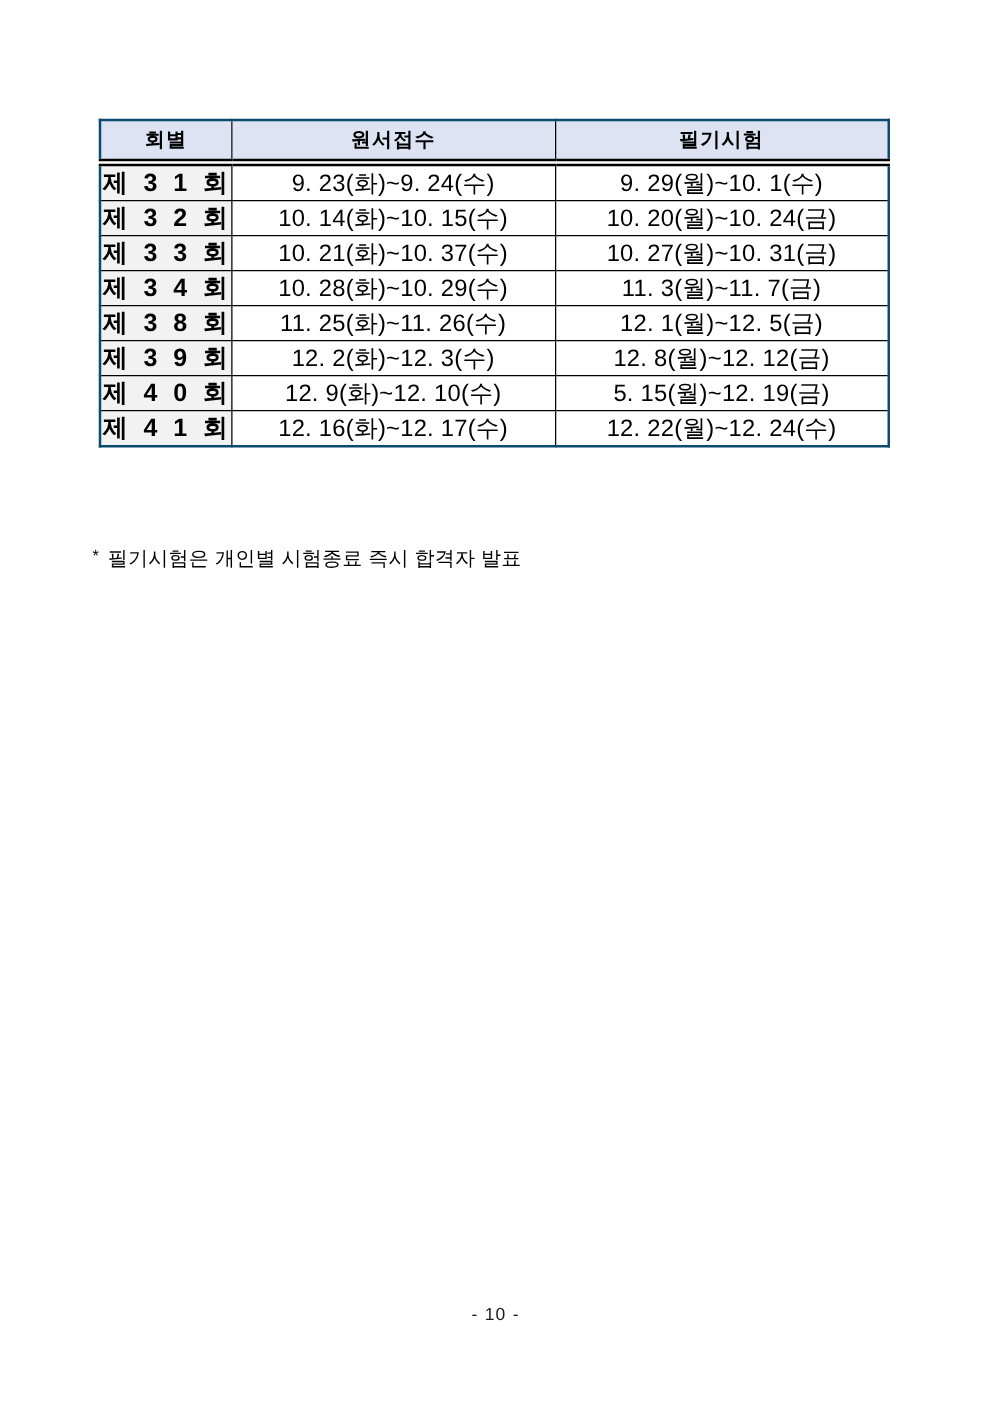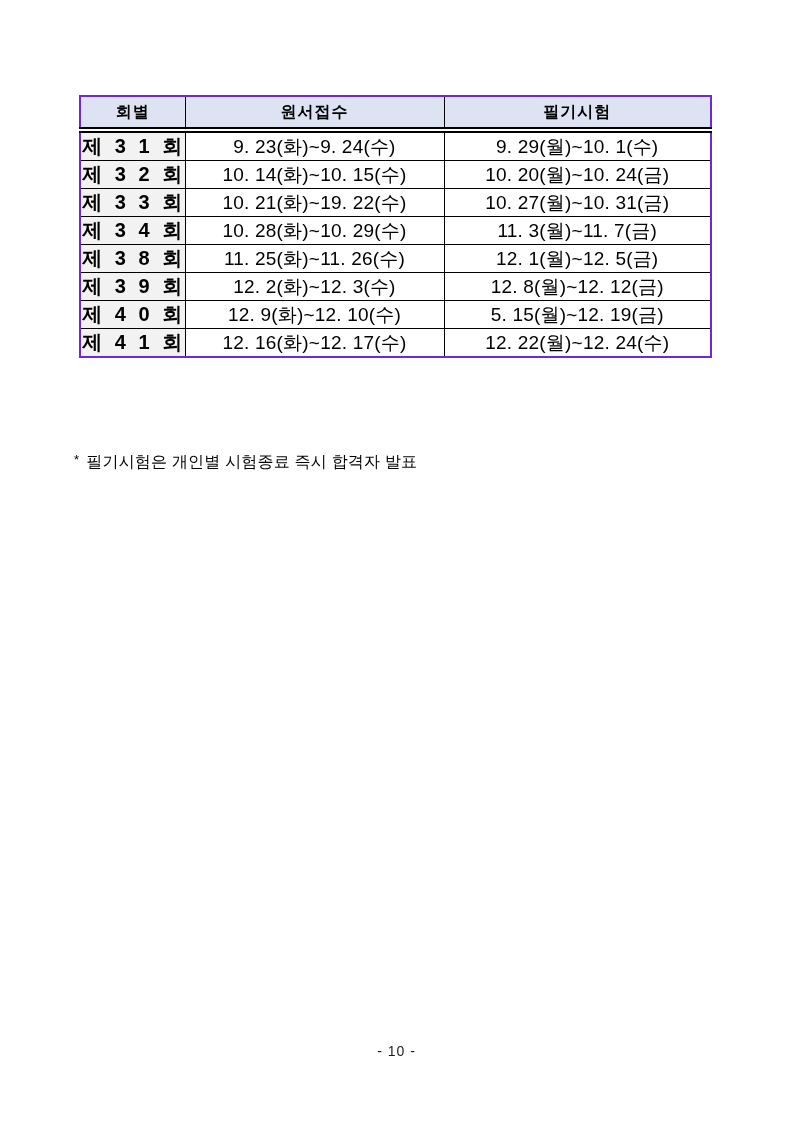--- a/index.html
+++ b/index.html
@@ -21,21 +21,21 @@
     height: 1121px;
     background: #ffffff;
   }
   table.schedule {
     position: absolute;
     left: 79px;
     top: 95px;
     width: 631px;
     border-collapse: collapse;
     table-layout: fixed;
-    border: 2px solid #6d28d9;
+    border: 2px solid #0c4a6e;
   }
   table.schedule th,
   table.schedule td {
     border: 1.5px solid #000;
     text-align: center;
     vertical-align: middle;
     padding: 0;
     overflow: hidden;
     white-space: nowrap;
   }
@@ -57,21 +57,21 @@
   table.schedule td.session {
     background: #f2f2f2;
     font-weight: bold;
     font-size: 20px;
     word-spacing: 5px;
     letter-spacing: 1px;
   }
   .footnote {
     position: absolute;
     left: 74px;
-    top: 452px;
+    top: 437px;
     margin: 0;
     font-size: 16px;
     letter-spacing: 0.2px;
     color: #000;
   }
   .footnote .marker {
     font-size: 13px;
     vertical-align: 3px;
     padding-right: 7px;
   }
@@ -110,21 +110,21 @@
       <td class="date">9. 23(화)~9. 24(수)</td>
       <td class="date">9. 29(월)~10. 1(수)</td>
     </tr>
         <tr>
       <td class="session">제 3 2 회</td>
       <td class="date">10. 14(화)~10. 15(수)</td>
       <td class="date">10. 20(월)~10. 24(금)</td>
     </tr>
         <tr>
       <td class="session">제 3 3 회</td>
-      <td class="date">10. 21(화)~19. 22(수)</td>
+      <td class="date">10. 21(화)~10. 37(수)</td>
       <td class="date">10. 27(월)~10. 31(금)</td>
     </tr>
         <tr>
       <td class="session">제 3 4 회</td>
       <td class="date">10. 28(화)~10. 29(수)</td>
       <td class="date">11. 3(월)~11. 7(금)</td>
     </tr>
         <tr>
       <td class="session">제 3 8 회</td>
       <td class="date">11. 25(화)~11. 26(수)</td>

